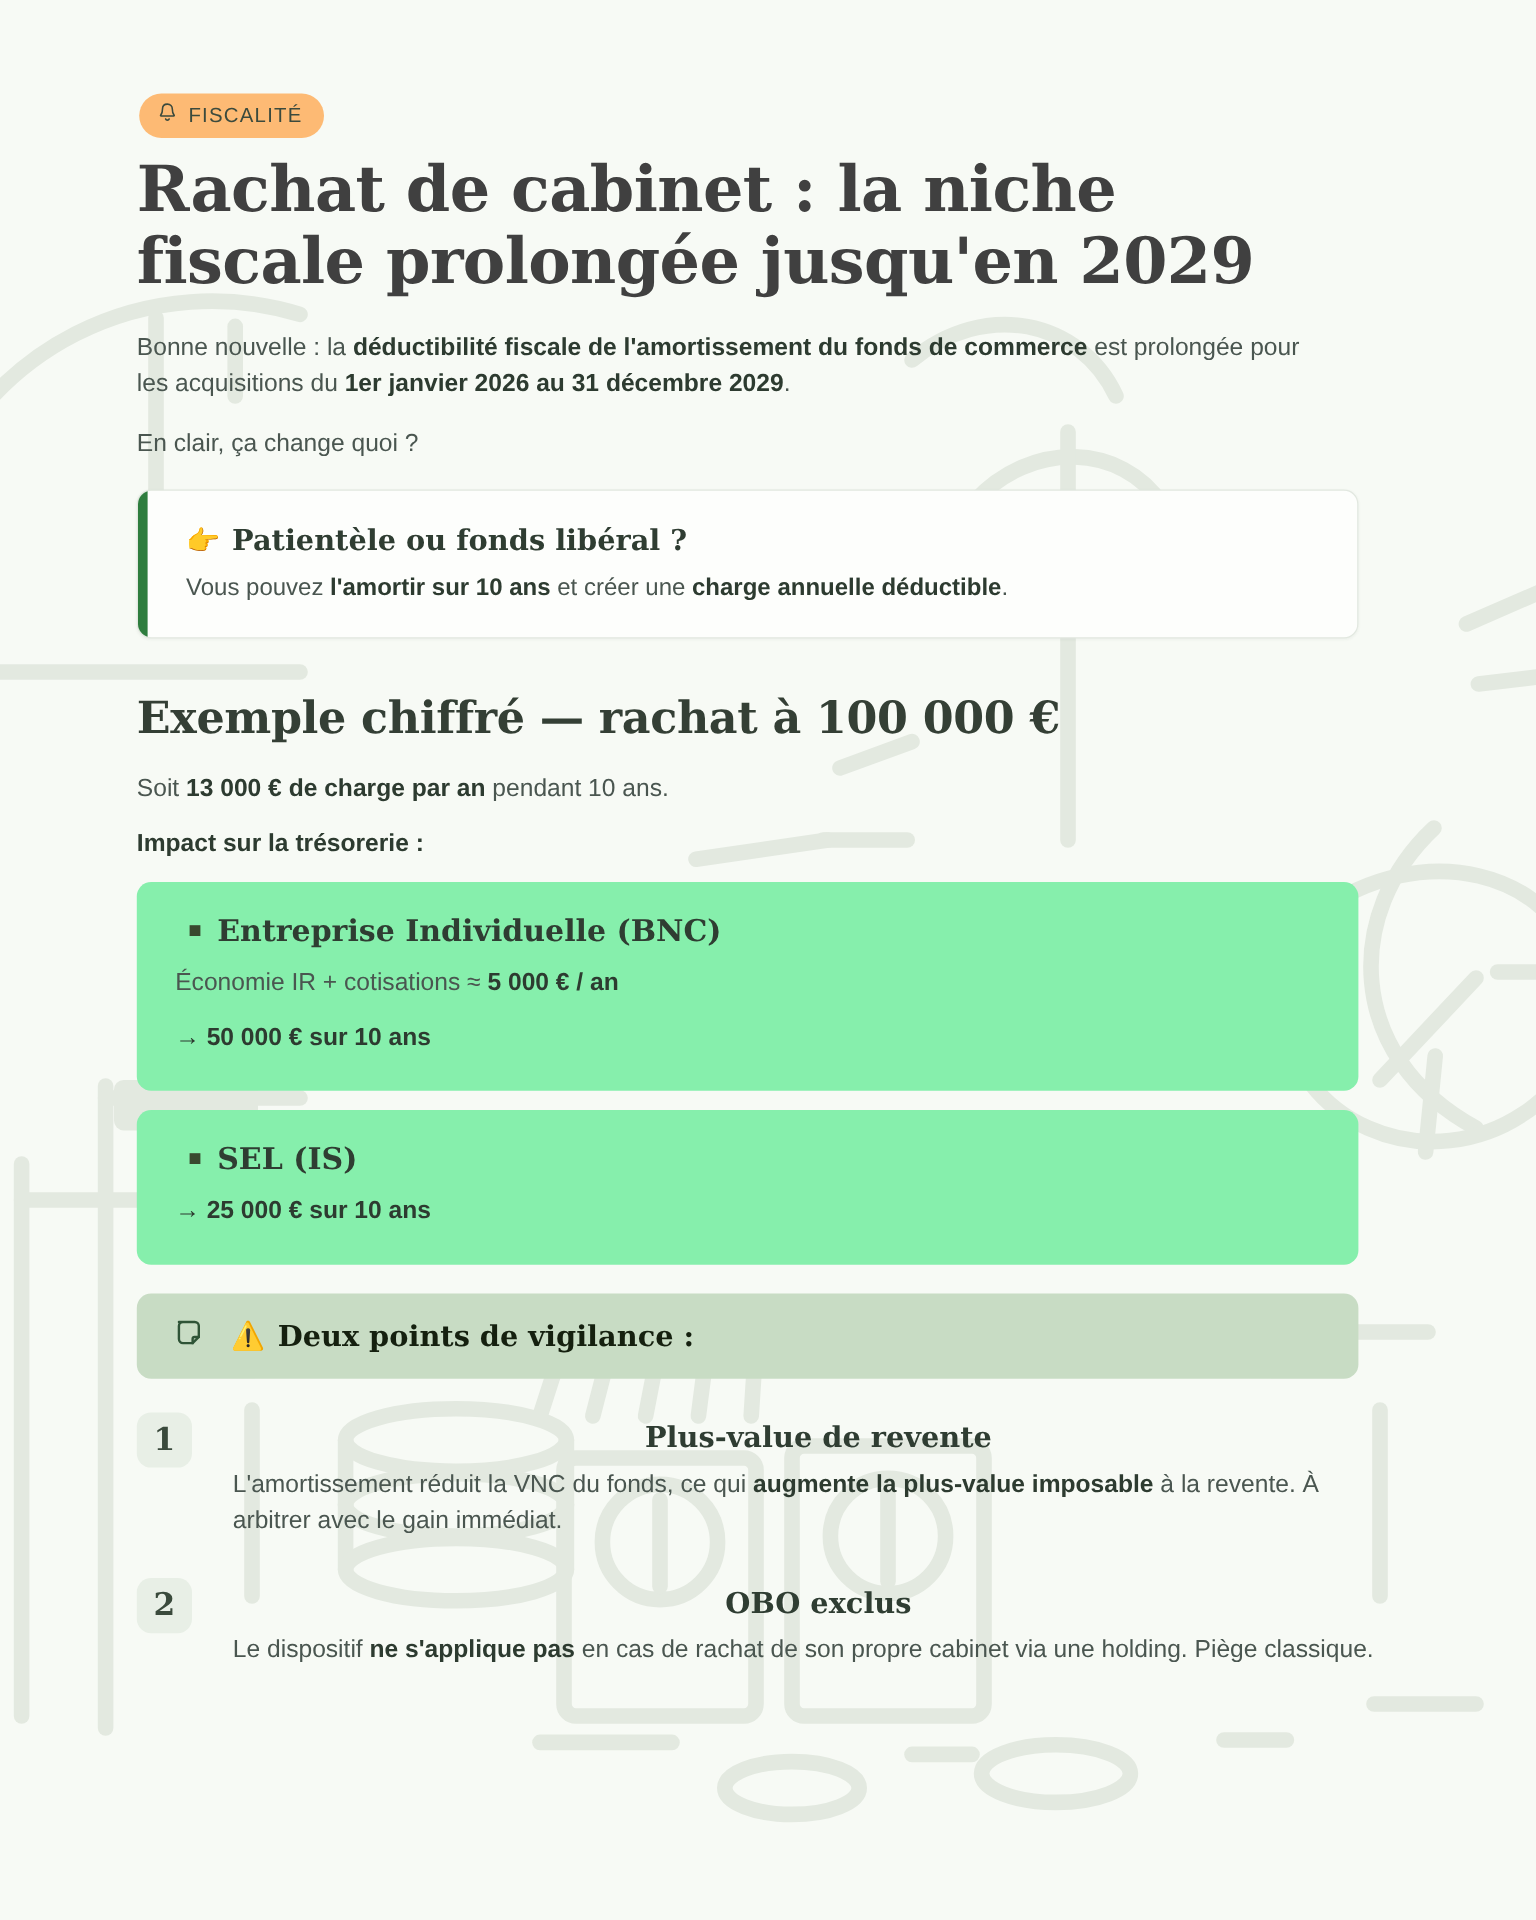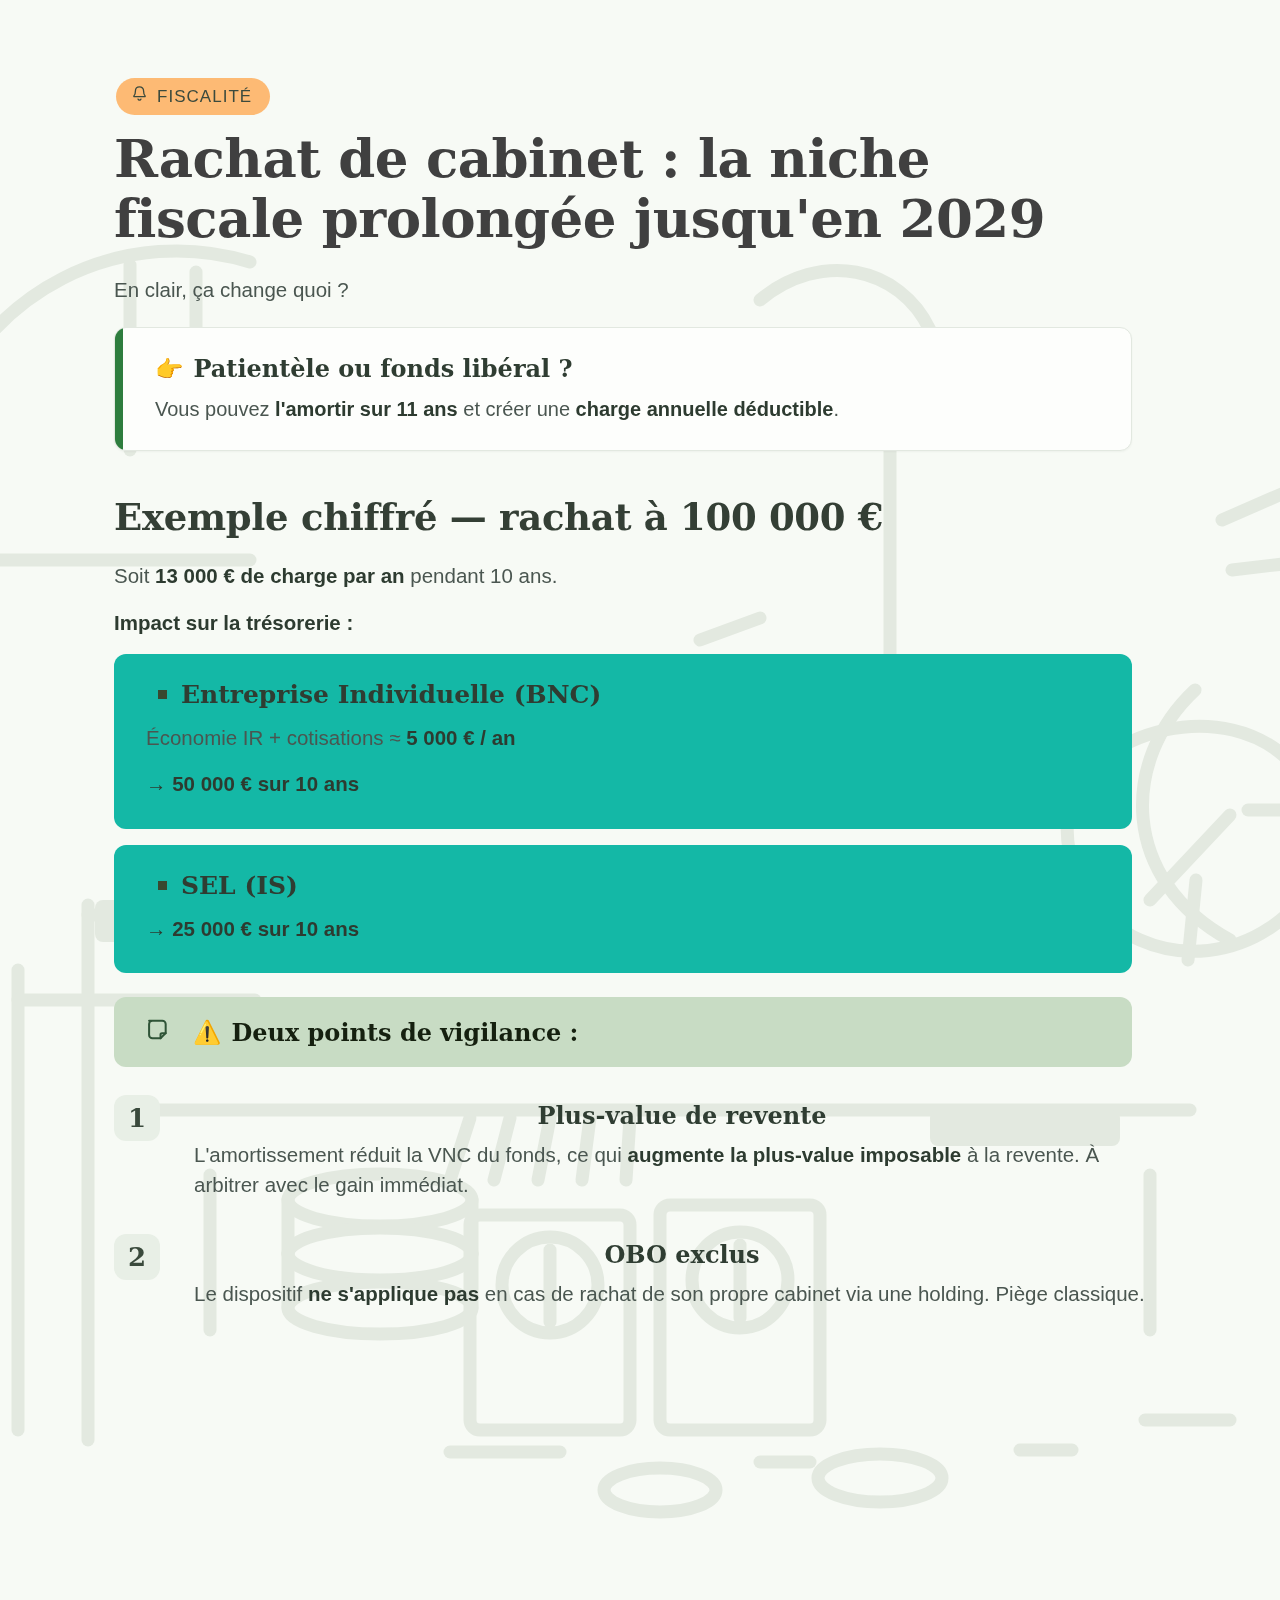--- a/index.html
+++ b/index.html
@@ -118,21 +118,21 @@
     gap: 10px;
   }
   .callout-text {
     font-size: 20px;
     line-height: 1.45;
     margin: 0;
   }
 
   
   .card {
-    background: #14b8a6;
+    background: #86efac;
     border-radius: 12px;
     padding: 26px 32px 30px 32px;
     margin: 0 0 16px 4px;
     width: 1018px;
     box-sizing: border-box;
   }
   .card-title {
     font-family: "DejaVu Serif", "Liberation Serif", serif;
     font-weight: bold;
     font-size: 25px;
@@ -298,32 +298,33 @@
         <path d="M8.2 17.2a1.9 1.9 0 0 0 3.6 0"></path>
       </svg>
     </span>
     <span>FISCALITÉ</span>
   </div>
 
   
   <h1>Rachat de cabinet : la niche fiscale prolongée jusqu'en 2029</h1>
 
   
+  <p><span>Bonne nouvelle : la </span><strong>déductibilité fiscale de l'amortissement du fonds de commerce</strong><span> est prolongée pour les acquisitions du </span><strong>1er janvier 2026 au 31 décembre 2029</strong><span>.</span></p>
 
   <p>En clair, ça change quoi ?</p>
 
   
   <div class="callout">
     <div class="callout-bar"></div>
     <div class="callout-body">
       <div class="callout-title">
         <span class="emoji">👉</span>
         <span>Patientèle ou fonds libéral ?</span>
       </div>
-      <p class="callout-text"><span>Vous pouvez </span><strong>l'amortir sur 11 ans</strong><span> et créer une </span><strong>charge annuelle déductible</strong><span>.</span></p>
+      <p class="callout-text"><span>Vous pouvez </span><strong>l'amortir sur 10 ans</strong><span> et créer une </span><strong>charge annuelle déductible</strong><span>.</span></p>
     </div>
   </div>
 
   
   <h2>Exemple chiffré — rachat à 100 000 €</h2>
 
   <p class="tight"><span>Soit </span><strong>13 000 € de charge par an</strong><span> pendant 10 ans.</span></p>
 
   <p class="tight"><strong>Impact sur la trésorerie :</strong></p>
 

